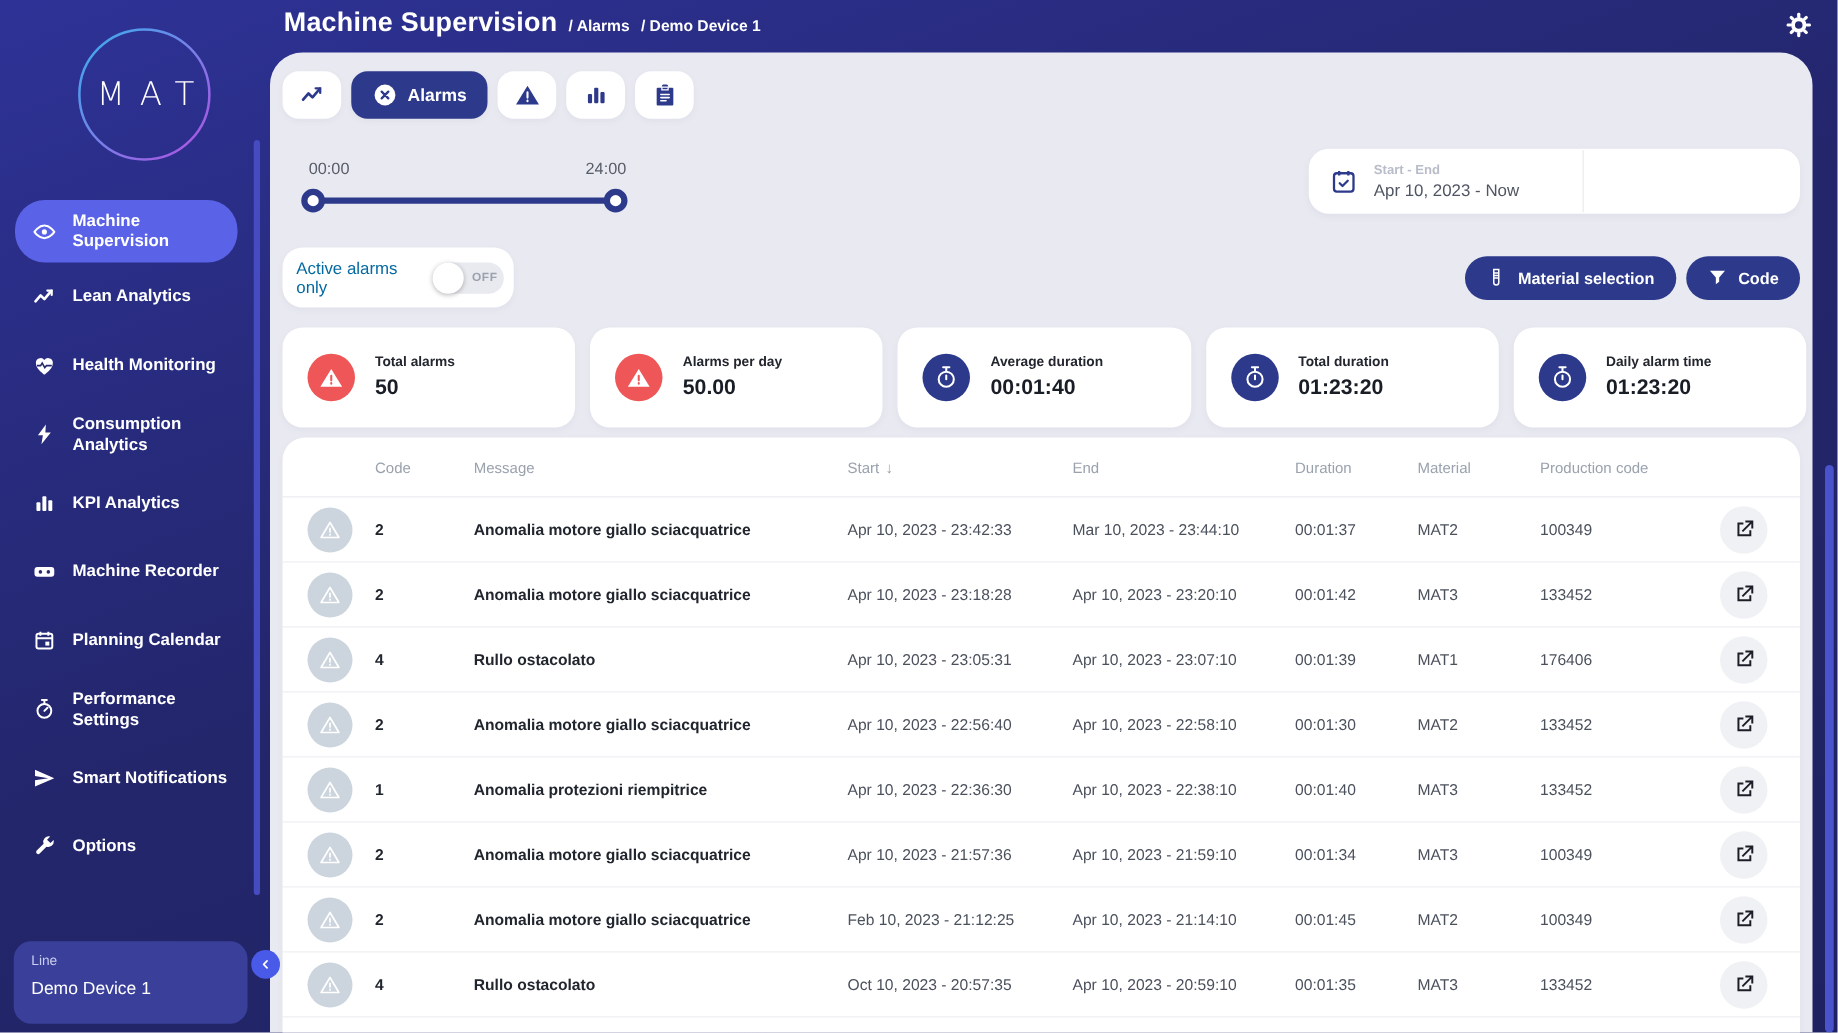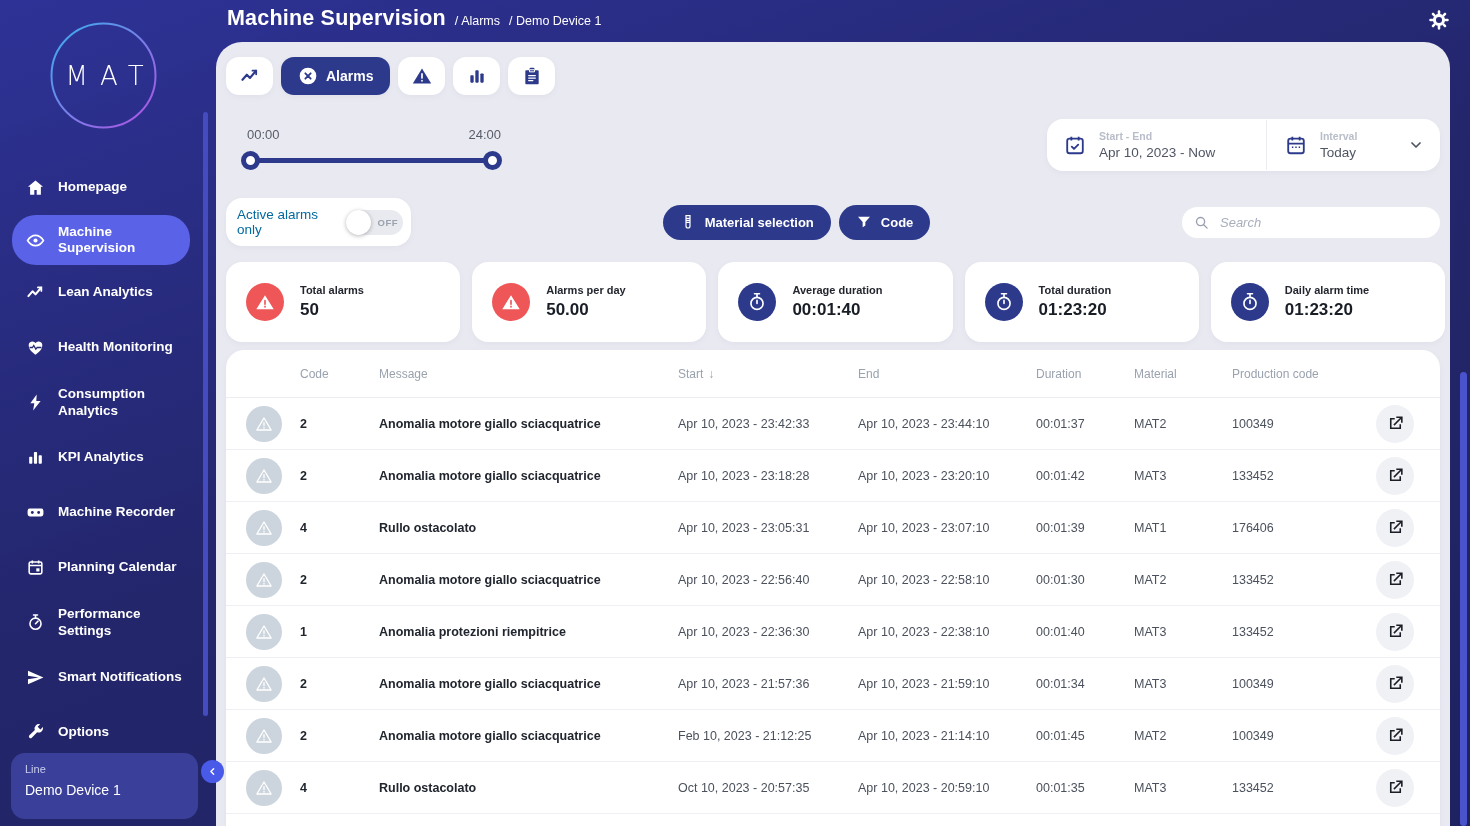--- a/index.html
+++ b/index.html
@@ -6,21 +6,21 @@
   html,body { margin:0; padding:0; }
   body {
     width:1470px; height:826px; overflow:hidden; position:relative;
     background: linear-gradient(160deg, #2e3296 0%, #23266b 48%, #1f2260 100%);
     font-family:"Liberation Sans", sans-serif;
   }
   svg { display:block; }
 
   
   .sidebar { position:absolute; left:0; top:0; width:216px; height:826px; }
-  .logo { position:absolute; left:50px; top:22px; width:107px; height:107px; }
+  .logo { position:absolute; left:62px; top:22px; width:107px; height:107px; }
   .logo .ring { position:absolute; inset:0; }
   .logo .logo-text {
     position:absolute; inset:0; display:flex; align-items:center; justify-content:center;
     color:#fff; font-family:"DejaVu Sans", sans-serif; font-weight:300;
     font-size:26px; letter-spacing:12px; padding-left:14px;
   }
   .nav { position:absolute; top:160px; left:0; width:207px; display:flex; flex-direction:column; }
   .nav-item {
     height:55px; display:flex; align-items:center; padding-left:26px; color:#fff; cursor:pointer;
   }
@@ -40,21 +40,21 @@
   .collapse-btn {
     position:absolute; left:201px; top:760px; width:23px; height:23px; border-radius:50%;
     background:#4a5ae8; color:#fff; display:flex; align-items:center; justify-content:center;
     z-index:6; cursor:pointer; border:none;
   }
   .collapse-btn svg { width:11px; height:11px; }
 
   
   .topbar { position:absolute; left:227px; top:6px; display:flex; align-items:baseline; color:#fff; }
   .page-title { font-size:21.5px; font-weight:800; letter-spacing:.2px; margin:0; }
-  .crumb { font-size:12.5px; font-weight:400; margin-left:9px; }
+  .crumb { font-size:12.5px; font-weight:700; margin-left:9px; }
   .gear-btn { position:absolute; right:20px; top:9px; width:22px; height:22px; color:#fff; background:none; border:none; cursor:pointer; padding:0; }
   .gear-btn svg { width:22px; height:22px; }
 
   
   .panel {
     position:absolute; left:216px; top:42px; width:1234px; height:784px;
     background:#e9eaf1; border-radius:26px 26px 0 0;
   }
 
   
@@ -157,28 +157,20 @@
             <stop offset="1" stop-color="#b44fe2"></stop>
         </linearGradient>
       </defs>
       <circle cx="53.5" cy="53.5" r="52" stroke="url(#lg-ring)" stroke-width="2" fill="none"></circle>
     </svg>
     <span class="logo-text">MAT</span>
   </div>
 
   <nav class="nav">
 
-      <div class="nav-item">
-        <span class="nav-icon">
-          <svg viewBox="0 0 24 24">
-            <path d="M12 3 2.5 11.2h2.7V21h5.3v-6h3v6h5.3v-9.8h2.7z" fill="currentColor"></path>
-          </svg>
-        </span>
-        <span class="nav-label">Homepage</span>
-      </div>
 
       <div class="nav-item active">
         <span class="nav-icon">
           <svg viewBox="0 0 24 24" fill="none">
             <path d="M2 12s4-6.5 10-6.5S22 12 22 12s-4 6.5-10 6.5S2 12 2 12z" stroke="currentColor" stroke-width="2"></path>
             <circle cx="12" cy="12" r="2.6" fill="currentColor"></circle>
           </svg>
         </span>
         <span class="nav-label">Machine Supervision</span>
       </div>
@@ -395,38 +387,20 @@
               <path d="M8 3v4M16 3v4"></path>
               <path d="M8.5 13.8l2.4 2.4 4.6-4.6" stroke-linecap="round" stroke-linejoin="round"></path>
             </svg>
           </span>
         <span class="d-texts">
           <div class="d-label">Start - End</div>
           <div class="d-value">Apr 10, 2023 - Now</div>
         </span>
       </div>
       <div class="date-divider"></div>
-      <div class="date-section interval">
-        <span class="d-icon">
-            <svg viewBox="0 0 24 24" fill="none" stroke="currentColor" stroke-width="2">
-              <rect x="3.5" y="5" width="17" height="16" rx="2.5"></rect>
-              <path d="M8 3v4M16 3v4M3.5 10.5h17"></path>
-              <path d="M7.5 14.5h1.6M11.2 14.5h1.6M14.9 14.5h1.6" stroke-width="1.6"></path>
-            </svg>
-          </span>
-        <span class="d-texts">
-          <div class="d-label">Interval</div>
-          <div class="d-value">Today</div>
-        </span>
-        <span class="chevron-down">
-            <svg viewBox="0 0 24 24" fill="none" stroke="currentColor" stroke-width="2.6" stroke-linecap="round" stroke-linejoin="round">
-              <path d="M6 9l6 6 6-6"></path>
-            </svg>
-          </span>
-      </div>
     </div>
   </div>
 
   <div class="filter-row">
     <div class="toggle-card">
       <span class="toggle-label">Active alarms only</span>
       <span class="switch">
         <span class="knob"></span>
         <span class="switch-text">OFF</span>
       </span>
@@ -445,29 +419,20 @@
       <button class="pill-btn">
         <span class="b-icon">
             <svg viewBox="0 0 24 24">
               <path d="M3 4h18l-7 8v5.2l-4 2.8v-8z" fill="#fff"></path>
             </svg>
           </span>
         <span>Code</span>
       </button>
     </div>
 
-    <div class="search-box">
-      <span class="s-icon">
-          <svg viewBox="0 0 24 24" fill="none" stroke="currentColor" stroke-width="2.2">
-            <circle cx="10.5" cy="10.5" r="6.5"></circle>
-            <path d="M15.5 15.5 21 21" stroke-linecap="round"></path>
-          </svg>
-        </span>
-      <input type="text" placeholder="Search" style="">
-    </div>
   </div>
 
   <div class="stats-row">
 
       <div class="stat-card">
         <span class="stat-icon red">
           <svg viewBox="0 0 24 24">
             <path d="M12 4.5 21.5 20h-19z" fill="#fff"></path>
             <path d="M12 10.5v4M12 16.8v.7" stroke="#ee5657" stroke-width="1.8" stroke-linecap="round"></path>
           </svg>
@@ -548,21 +513,21 @@
       <div class="t-grid t-row">
         <span class="row-avatar">
           <svg viewBox="0 0 24 24" fill="none" stroke="#fff" stroke-width="1.8" stroke-linejoin="round">
             <path d="M12 4 21.5 20h-19z"></path>
             <path d="M12 10.2v3.8M12 16.6v.7" stroke-linecap="round"></path>
           </svg>
         </span>
         <span class="cell-code">2</span>
         <span class="cell-message">Anomalia motore giallo sciacquatrice</span>
         <span class="cell-start">Apr 10, 2023 - 23:42:33</span>
-        <span class="cell-end">Apr 10, 2023 - 23:44:10</span>
+        <span class="cell-end">Mar 10, 2023 - 23:44:10</span>
         <span class="cell-duration">00:01:37</span>
         <span class="cell-material">MAT2</span>
         <span class="cell-prodcode">100349</span>
         <button class="row-action">
           <span>
             <svg viewBox="0 0 24 24" fill="currentColor">
               <path d="M5 5h6v2H7v10h10v-4h2v6H5z"></path>
               <path d="M13 3h8v8h-2V6.4l-8.3 8.3-1.4-1.4L17.6 5H13z"></path>
             </svg>
           </span>

